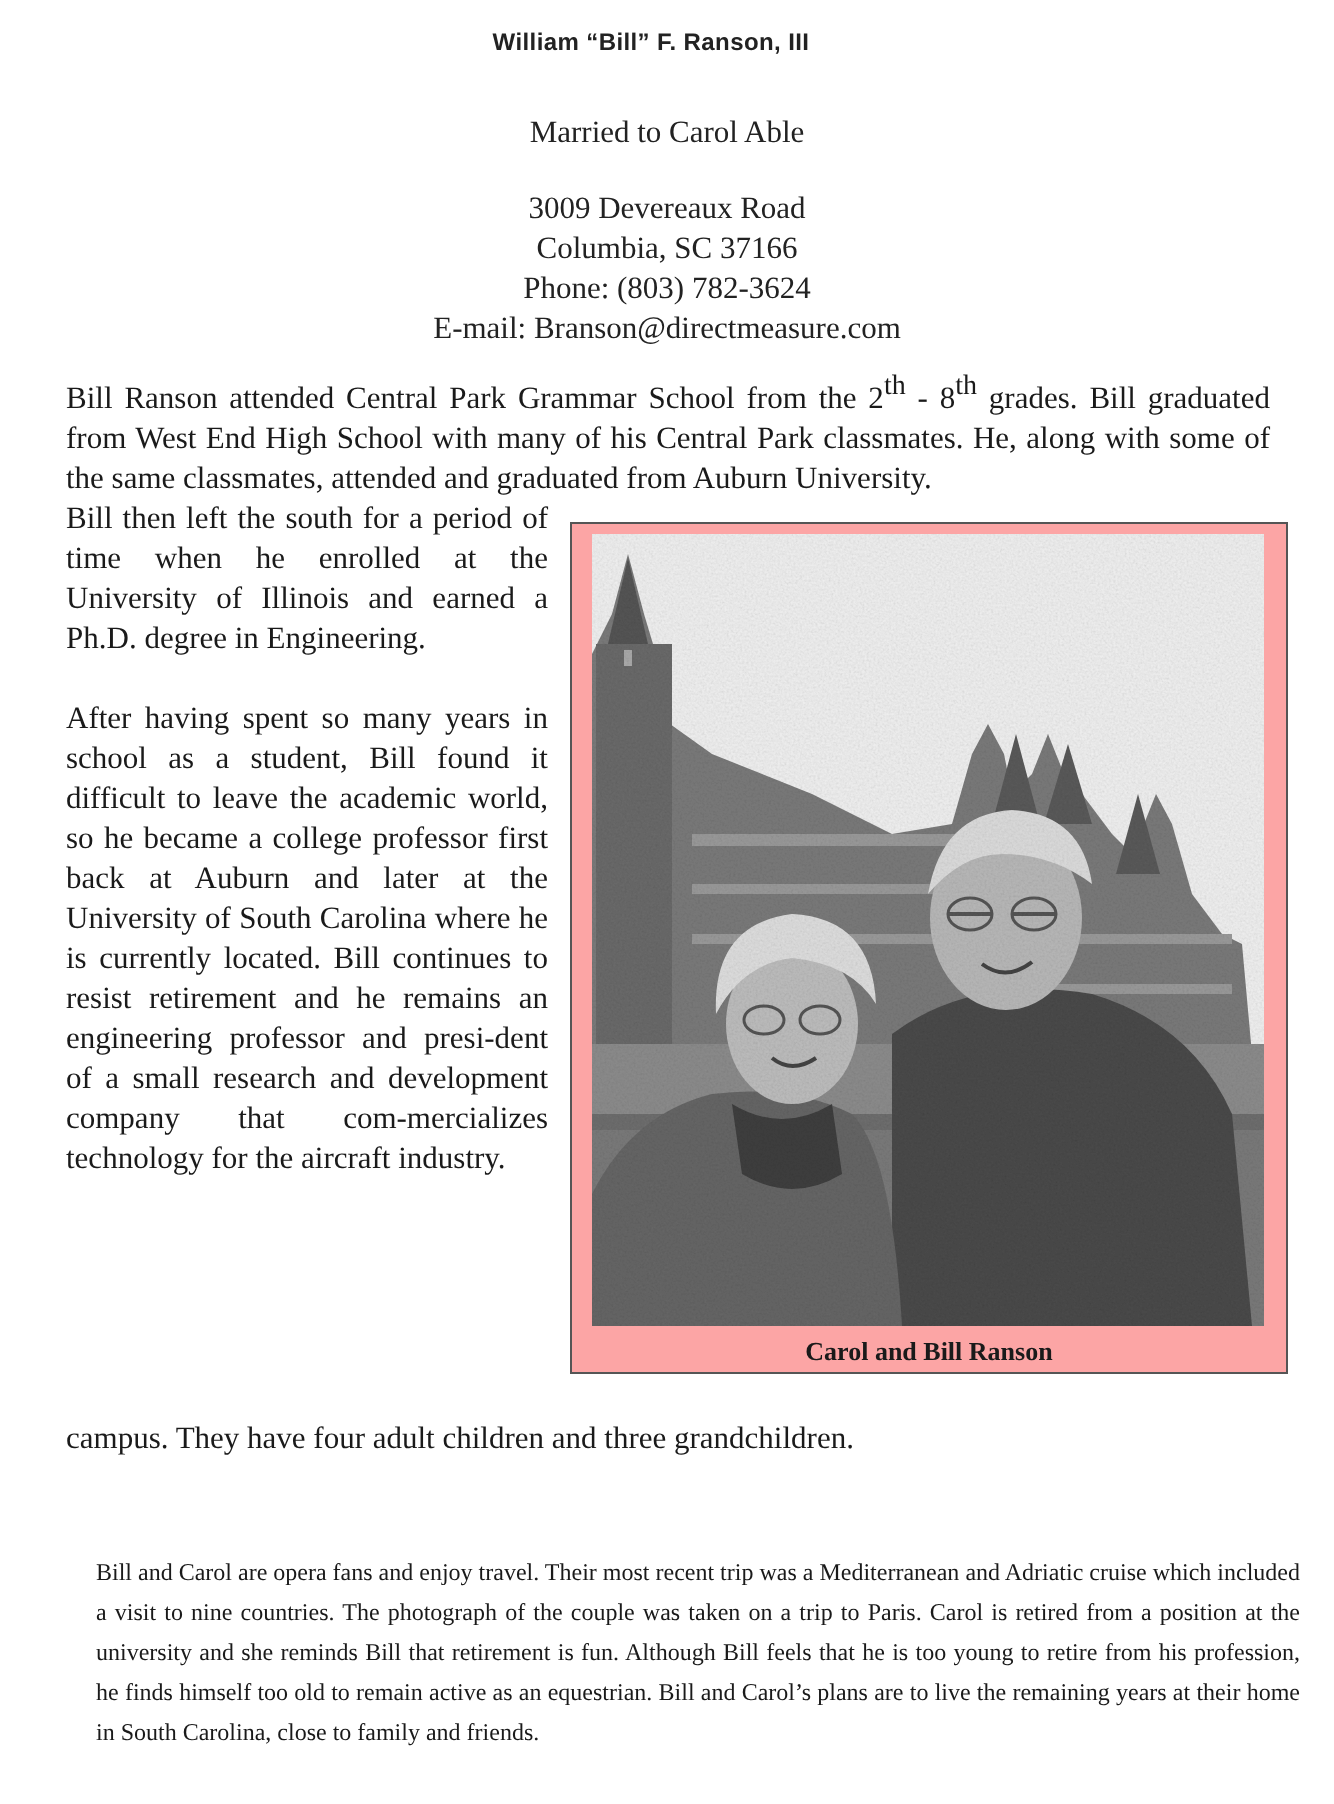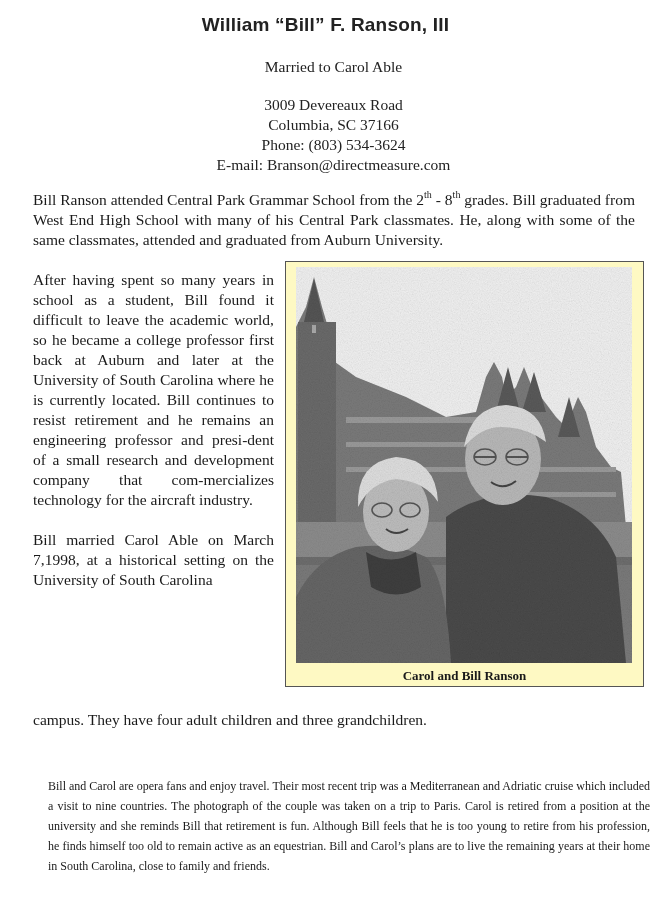--- a/index.html
+++ b/index.html
@@ -1,56 +1,56 @@
 <!DOCTYPE html>
 <html><head>
 <meta charset="utf-8">
 <style>
   html, body { margin:0; padding:0; background:#ffffff; }
   body { width:667px; height:902px; position:relative; overflow:hidden; color:#1a1a1a; }
   .serif { font-family: "Liberation Serif", "DejaVu Serif", serif; }
   .sans { font-family: "Liberation Sans", "DejaVu Sans", sans-serif; }
 
   #header { position:absolute; left:0; top:0; width:667px; text-align:center; }
-  #title { position:absolute; left:0; top:14px; width:651px; font-size:19px; font-weight:bold; color:#222; letter-spacing:0.2px; }
+  #title { position:absolute; left:0; top:14px; width:651px; font-size:12px; font-weight:bold; color:#222; letter-spacing:0.2px; }
   .hline { position:absolute; left:0; width:667px; font-size:15.5px; color:#222;margin-top:21px; }
 
   #intro { position:absolute; left:33px; top:190px; width:602px; font-size:15.5px; line-height:20px; text-align:justify; text-align-last:left; }
-  #intro sup { font-size:10px; vertical-align:7px; line-height:0;margin-top:29px; }
+  #intro sup { font-size:14px; vertical-align:7px; line-height:0;margin-top:29px; }
 
   #leftcol { position:absolute; left:33px; top:250px; width:241px; font-size:15.5px; line-height:20px; text-align:justify; }
   #leftcol p { margin:0; }
   #p2 { margin-top:20px !important; }
   #p3 { margin-top:20px !important; }
 
   #after-marriage { position:absolute; left:33px; top:710px; width:602px; font-size:15.5px; line-height:20px; }
 
   #last { position:absolute; left:33px; top:776px; width:602px; font-size:12px; line-height:20px; text-align:justify; text-align-last:left;margin-left:15px; }
 
-  #photo-frame { position:absolute; left:285px; top:261px; width:359px; height:426px; border:1.5px solid #555; box-sizing:border-box; background:#fef9c3; }
+  #photo-frame { position:absolute; left:285px; top:261px; width:359px; height:426px; border:1.5px solid #555; box-sizing:border-box; background:#fca5a5; }
   #photo { position:absolute; left:10px; top:5px; width:336px; height:396px; overflow:hidden; background:#e8e8e8; }
   #caption { position:absolute; left:0; top:406px; width:100%; text-align:center; font-size:13px; font-weight:bold; color:#1a1a1a; }
 </style>
 </head>
 <body>
 
 <div id="header">
   <div id="title" class="sans">William “Bill” F. Ranson, III</div>
   <div class="hline serif" style="top:37px;">Married to Carol Able</div>
   <div class="hline serif" style="top:75px;">3009 Devereaux Road</div>
   <div class="hline serif" style="top:95px;">Columbia, SC 37166</div>
-  <div class="hline serif" style="top:115px;">Phone: (803) 534-3624</div>
+  <div class="hline serif" style="top:115px;">Phone: (803) 782-3624</div>
   <div class="hline serif" style="top:135px;">E-mail:  Branson@directmeasure.com</div>
 </div>
 
 <div id="intro" class="serif"><span>Bill Ranson attended Central Park Grammar School from the 2</span><sup>th</sup><span> - 8</span><sup>th</sup><span> grades. Bill graduated from West End High School with many of his Central Park classmates. He, along with some of the same classmates, attended and graduated from Auburn University.</span></div>
 
 <div id="leftcol" class="serif">
+  <p id="p1">Bill then left the south for a period of time when he enrolled at the University of Illinois and earned a Ph.D. degree in Engineering.</p>
   <p id="p2">After having spent so many years in school as a student, Bill found it difficult to leave the academic world, so he became a college professor first back at Auburn and later at the University of South Carolina where he is currently located. Bill continues to resist retirement and he remains an engineering professor and presi-dent of a small research and development company that com-mercializes technology for the aircraft industry.</p>
-  <p id="p3">Bill married Carol Able on March 7,1998, at a historical setting on the University of South Carolina</p>
 </div>
 
 <div id="after-marriage" class="serif">campus. They have four adult children and three grandchildren.</div>
 
 <div id="last" class="serif">Bill and Carol are opera fans and enjoy travel. Their most recent trip was a Mediterranean and Adriatic cruise which included a visit to nine countries. The photograph of the couple was taken on a trip to Paris. Carol is retired from a position at the university and she reminds Bill that retirement is fun. Although Bill feels that he is too young to retire from his profession, he finds himself too old to remain active as an equestrian. Bill and Carol’s plans are to live the remaining years at their home in South Carolina, close to family and friends.</div>
 
 <div id="photo-frame">
   <div id="photo">
     <svg width="336" height="396" viewBox="0 0 336 396" xmlns="http://www.w3.org/2000/svg">
       <defs>

